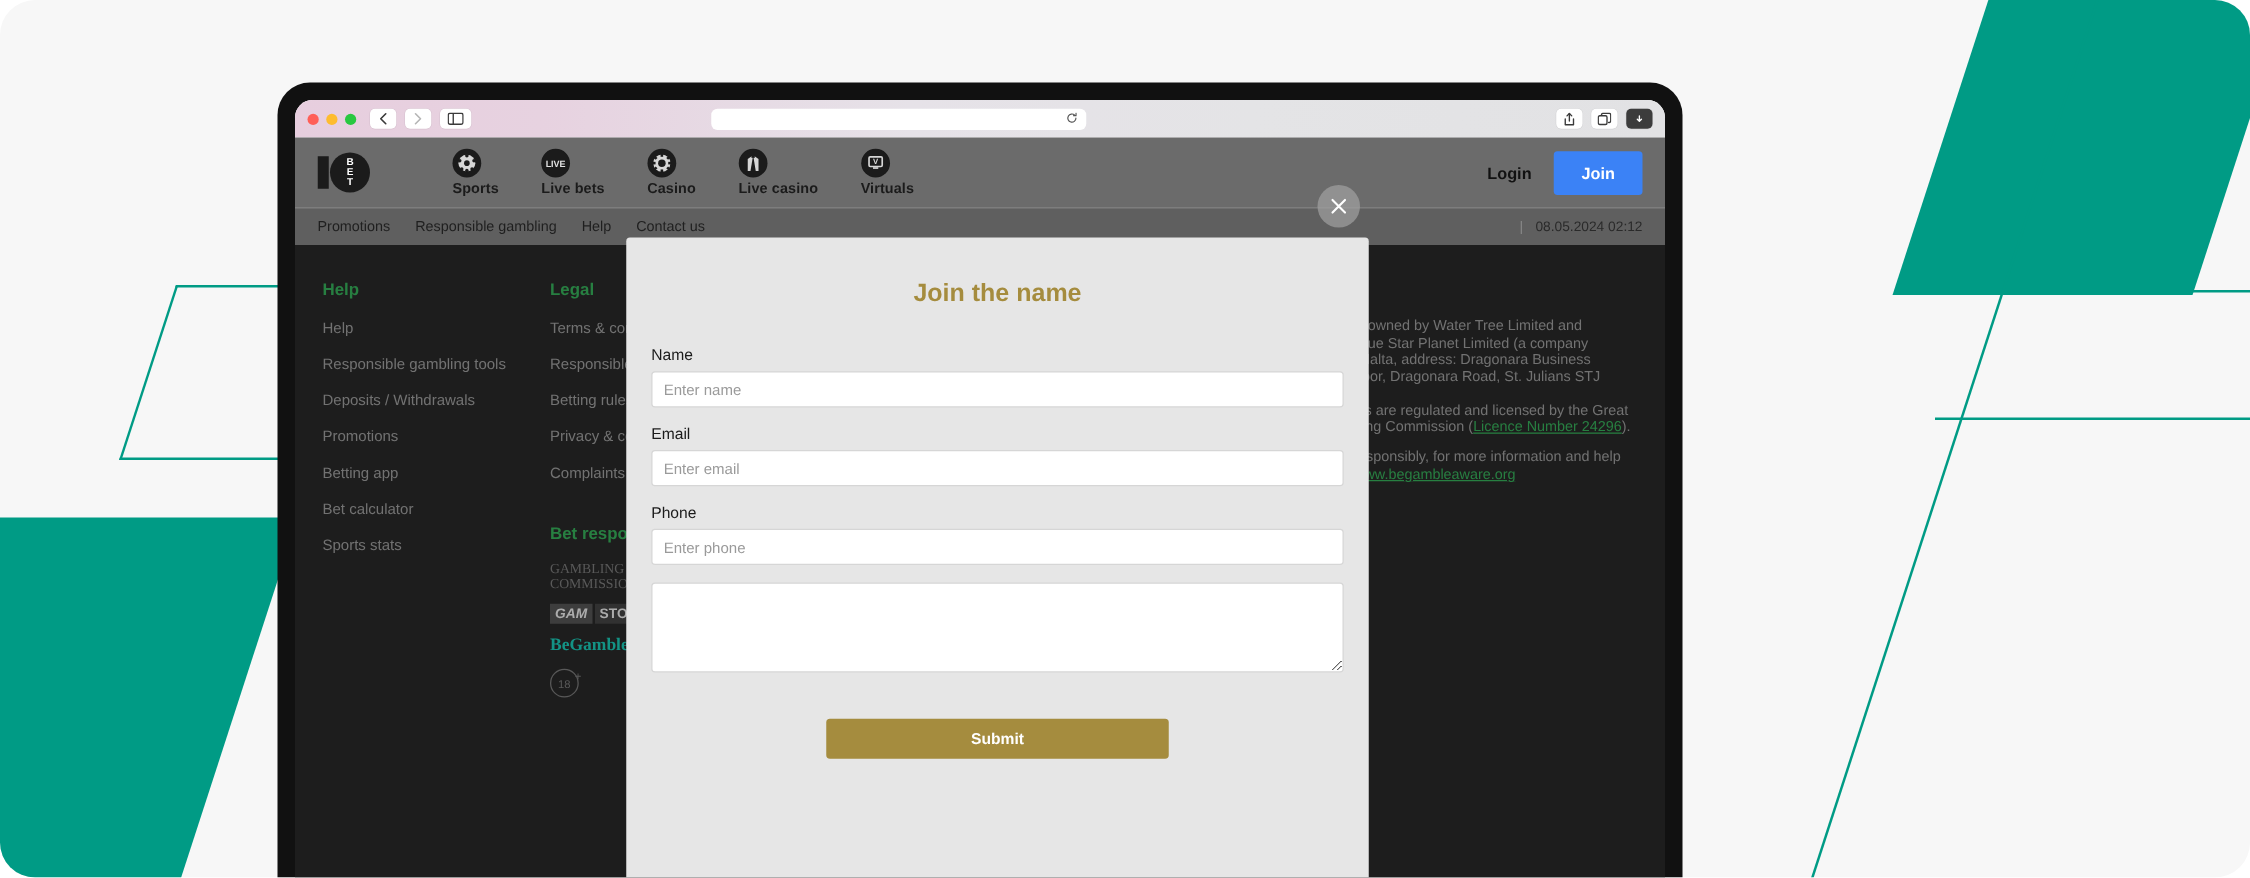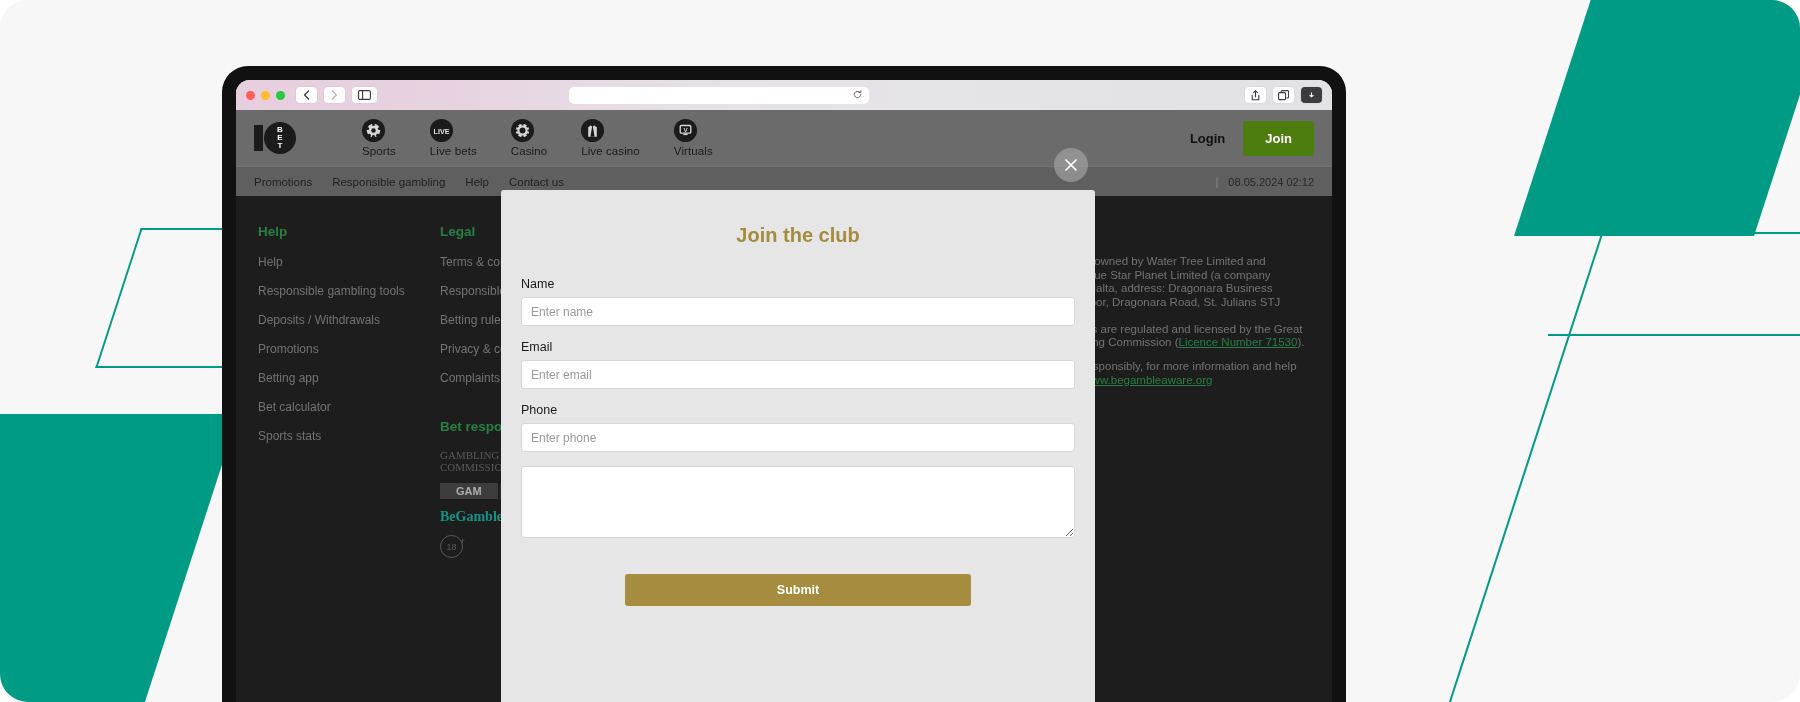--- a/index.html
+++ b/index.html
@@ -159,42 +159,42 @@
   }
   .nav-icon {
     width: 23px; height: 23px;
     border-radius: 50%;
     background: #1b1b1b;
     display: flex; align-items: center; justify-content: center;
   }
   .nav-icon svg { display: block; }
   .nav-label {
     font-size: 11.5px;
-    font-weight: 400;
+    font-weight: 700;
     color: #1b1b1b;
     letter-spacing: .1px;
   }
   .header-right {
     margin-left: auto;
     display: flex;
     align-items: center;
     gap: 0;
   }
   .btn-login {
     font-size: 13px;
     font-weight: 700;
     color: #111;
     padding: 9px 18px;
     cursor: pointer;
   }
   .btn-join {
     font-size: 13px;
     font-weight: 700;
     color: #ffffff;
-    background: #4d7c0f;
+    background: #3b82f6;
     padding: 10px 22px;
     border-radius: 3px;
     cursor: pointer;
   }
 
   
   .subnav {
     height: 30px;
     background: #5f5f5f;
     display: flex;
@@ -260,21 +260,21 @@
     line-height: 1.05;
     font-family: "Liberation Serif", serif;
     margin-bottom: 8px;
   }
   .badge-gamstop {
     display: inline-flex;
     font-size: 11px;
     font-weight: 700;
     margin-bottom: 10px;
   }
-  .badge-gamstop .a { background: #4a4a4a; color: #d8d8d8; padding: 2px 16px; }
+  .badge-gamstop .a { background: #4a4a4a; color: #d8d8d8; padding: 2px 4px; font-style: italic; }
   .badge-gamstop .b { background: #3a3a3a; color: #d8d8d8; padding: 2px 4px; margin-left: 2px; }
   .badge-bga {
     color: #6d6d6d;
     font-size: 14px;
     font-family: "Liberation Serif", serif;
     margin-bottom: 10px;
   }
   .badge-bga b { color: #14b8a6; }
   .badge-18 {
     width: 21px; height: 21px;
@@ -341,21 +341,21 @@
     font-size: 12px;
     color: #222;
     padding: 7px 9px;
     box-sizing: border-box;
     font-family: "Liberation Sans", sans-serif;
     resize: vertical;
     outline: none;
   }
   .submit-wrap { padding: 18px 0 24px 0; display: flex; justify-content: center; }
   .btn-submit {
-    width: 346px;
+    width: 274px;
     height: 32px;
     background: #a58c3e;
     color: #ffffff;
     font-size: 12.5px;
     font-weight: 700;
     border: none;
     border-radius: 3px;
     cursor: pointer;
     font-family: "Liberation Sans", sans-serif;
   }
@@ -576,39 +576,39 @@
               <span>18</span>
               <sup>+</sup>
             </div>
           </div>
         </div>
 
         <div class="fcol licence">
           <div class="fcol-title">Licence</div>
           <div class="licence-text">10bet.co.uk is owned by Water Tree Limited and operated by Blue Star Planet Limited (a company registered in Malta, address: Dragonara Business Centre, 5th Floor, Dragonara Road, St. Julians STJ 3141, Malta).</div>
           <div class="licence-text">
-            <span>These services are regulated and licensed by the Great Britain Gambling Commission (</span><a href="#">Licence Number 71530</a><span>).</span>
+            <span>These services are regulated and licensed by the Great Britain Gambling Commission (</span><a href="#">Licence Number 24296</a><span>).</span>
           </div>
           <div class="licence-gap"></div>
           <div class="licence-text">
             <span>Please play responsibly, for more information and help please visit: </span><a href="#">www.begambleaware.org</a>
           </div>
         </div>
 
         <div class="overlay"></div>
       </div>
 
       <div class="modal-close">
         <svg width="16" height="16" viewBox="0 0 16 16">
             <path d="M3 3l10 10M13 3 3 13" stroke="#ffffff" stroke-width="1.7" stroke-linecap="round"></path>
           </svg>
       </div>
 
       <div class="modal">
-        <div class="modal-title">Join the club</div>
+        <div class="modal-title">Join the name</div>
 
         <div class="field">
           <div class="field-label">Name</div>
           <input type="text" placeholder="Enter name" style="">
         </div>
 
         <div class="field">
           <div class="field-label">Email</div>
           <input type="text" placeholder="Enter email" style="">
         </div>

